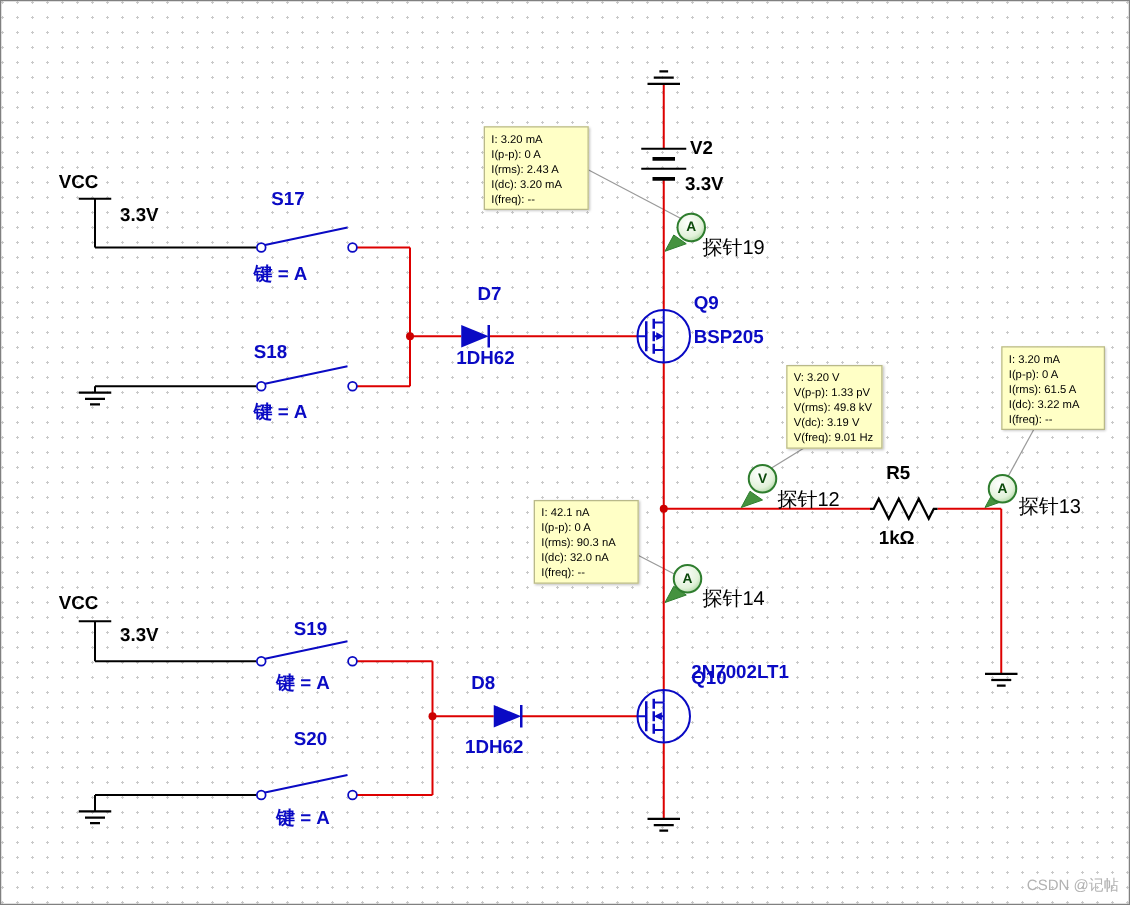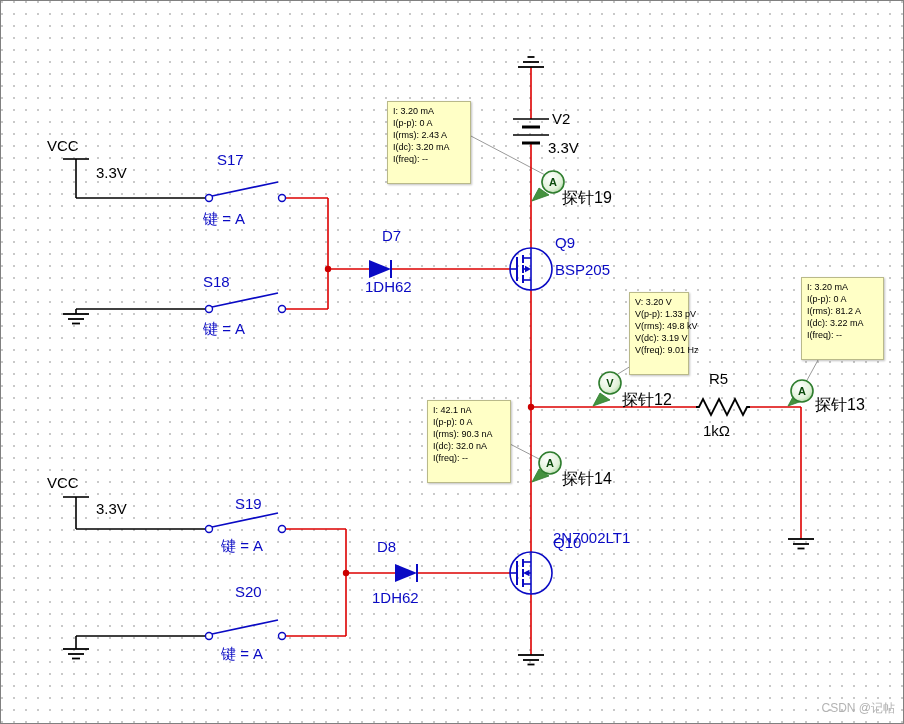--- a/index.html
+++ b/index.html
@@ -5,27 +5,27 @@
   * { margin:0; padding:0; box-sizing:border-box; }
   html,body { background:#ffffff; }
   body { font-family:"Liberation Sans", sans-serif; }
   .canvas {
     position:relative; width:904px; height:724px; background:#ffffff;
     background-image:radial-gradient(circle,#c9c9c9 0.8px, rgba(0,0,0,0) 0.9px);
     background-size:12px 12px; background-position:7px 7px;
     border:1px solid #808080; overflow:hidden;
   }
   svg.schematic { position:absolute; left:0; top:0; }
-  .lbl { position:absolute; font-weight:normal; font-size:15px; color:#000; white-space:nowrap; z-index:2; }
+  .lbl { position:absolute; font-weight:bold; font-size:15px; color:#000; white-space:nowrap; z-index:2; }
   .lbl.blue { color:#0a0ac4; }
   .plabel { position:absolute; font-size:16px; color:#000; white-space:nowrap; z-index:2; }
   .pletter { position:absolute; width:16px; text-align:center; font-size:11px; font-weight:bold;
              color:#0c4a0c; line-height:14px; z-index:3; }
   .tooltip { position:absolute; background:#ffffc6; border:1px solid #b9b98a;
-             box-shadow:1px 1px 2px rgba(0,0,0,.25); padding:3px 5px 18px;
+             box-shadow:1px 1px 2px rgba(0,0,0,.25); padding:3px 5px 2px;
              font-size:9px; line-height:12px; color:#000; z-index:4; white-space:nowrap; }
   .wm { position:absolute; right:8px; top:699px; font-size:12px; color:#b3b3b3; z-index:5; }
 </style>
 </head>
 <body>
 
 <div class="canvas">
 
 <svg class="schematic" width="904" height="724" viewBox="0 0 904 724">
   <defs>
@@ -235,31 +235,31 @@
 <div class="plabel" style="left:814px;top:394px;">探针13</div>
 <div class="plabel" style="left:561px;top:468px;">探针14</div>
 
 <div class="tooltip" style="left:386px;top:100px;width:84px;">
   <div>I: 3.20 mA</div>
   <div>I(p-p): 0 A</div>
   <div>I(rms): 2.43 A</div>
   <div>I(dc): 3.20 mA</div>
   <div>I(freq): --</div>
 </div>
-<div class="tooltip" style="left:628px;top:291px;width:60px;">
+<div class="tooltip" style="left:628px;top:291px;width:77px;">
   <div>V: 3.20 V</div>
   <div>V(p-p): 1.33 pV</div>
   <div>V(rms): 49.8 kV</div>
   <div>V(dc): 3.19 V</div>
   <div>V(freq): 9.01 Hz</div>
 </div>
 <div class="tooltip" style="left:800px;top:276px;width:83px;">
   <div>I: 3.20 mA</div>
   <div>I(p-p): 0 A</div>
-  <div>I(rms): 81.2 A</div>
+  <div>I(rms): 61.5 A</div>
   <div>I(dc): 3.22 mA</div>
   <div>I(freq): --</div>
 </div>
 <div class="tooltip" style="left:426px;top:399px;width:84px;">
   <div>I: 42.1 nA</div>
   <div>I(p-p): 0 A</div>
   <div>I(rms): 90.3 nA</div>
   <div>I(dc): 32.0 nA</div>
   <div>I(freq): --</div>
 </div>

